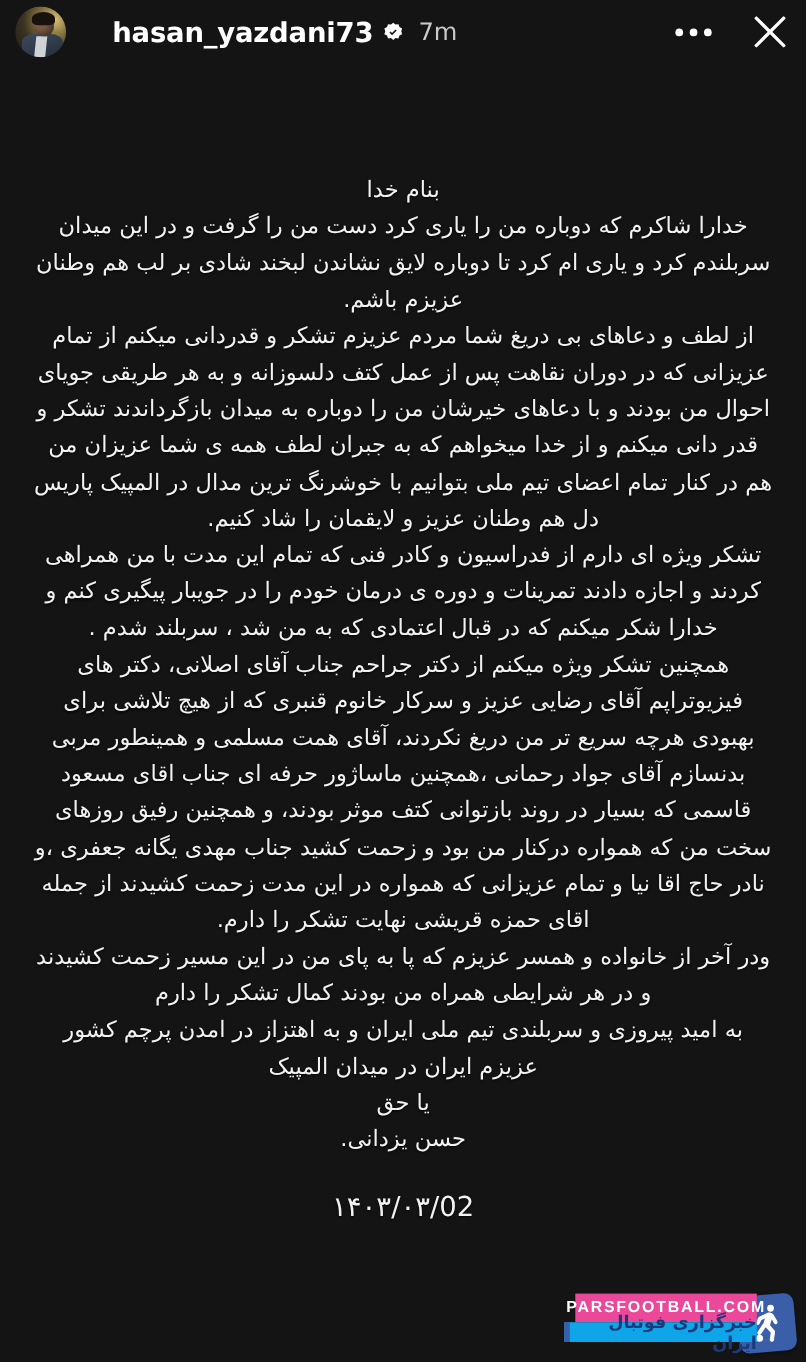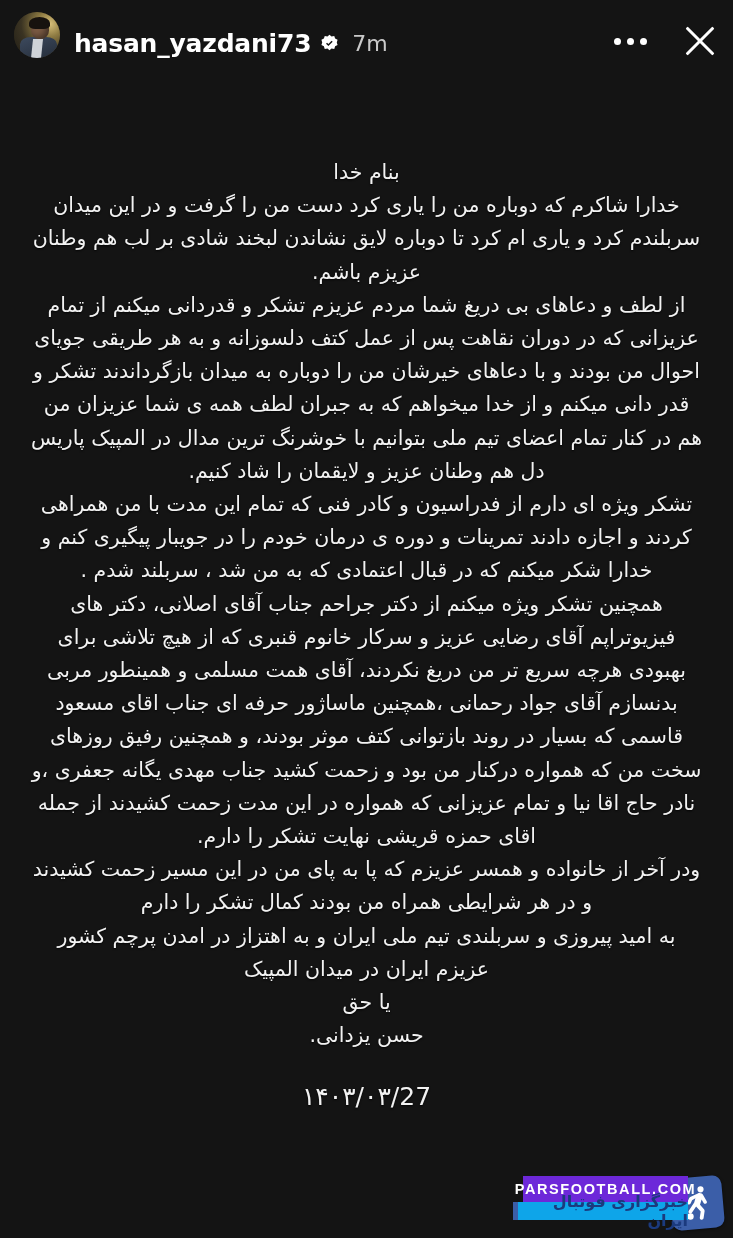--- a/index.html
+++ b/index.html
@@ -25,24 +25,25 @@
   }
 
   
   .story-header {
     position: absolute;
     top: 0;
     left: 0;
     right: 0;
     height: 58px;
     display: flex;
-    align-items: flex-end;
+    align-items: center;
     padding: 0 16px 0 14px;
     box-sizing: border-box;
     z-index: 20;
+    gap: 28px;
   }
 
   .avatar {
     width: 46px;
     height: 46px;
     border-radius: 50%;
     flex: 0 0 auto;
     overflow: hidden;
     position: relative;
     background: #2a2418;
@@ -217,21 +218,21 @@
     width: 34px;
     height: 38px;
     display: block;
   }
   .wm-top {
     position: absolute;
     left: 20px;
     top: 2px;
     width: 165px;
     height: 26px;
-    background: #6d28d9;
+    background: #ec4899;
     display: flex;
     align-items: center;
     justify-content: center;
   }
   .wm-top span {
     color: #ffffff;
     font-size: 14.5px;
     font-weight: 700;
     letter-spacing: 1.6px;
     font-family: "Liberation Sans", sans-serif;
@@ -295,21 +296,21 @@
   <div class="story-body">
     <div class="message">بنام خدا
 خدارا شاکرم که دوباره من را یاری کرد دست من را گرفت و در این میدان سربلندم کرد و یاری ام کرد تا دوباره لایق نشاندن لبخند شادی بر لب هم وطنان عزیزم باشم.
 از لطف و دعاهای بی دریغ شما مردم عزیزم تشکر و قدردانی میکنم از تمام عزیزانی که در دوران نقاهت پس از عمل کتف دلسوزانه و به هر طریقی جویای احوال من بودند و با دعاهای خیرشان من را دوباره به میدان بازگرداندند تشکر و قدر دانی میکنم و از خدا میخواهم که به جبران لطف همه ی شما عزیزان من هم در کنار تمام اعضای تیم ملی بتوانیم با خوشرنگ ترین مدال در المپیک پاریس دل هم وطنان عزیز و لایقمان را شاد کنیم.
 تشکر ویژه ای دارم از فدراسیون و کادر فنی که تمام این مدت با من همراهی کردند و اجازه دادند تمرینات و دوره ی درمان خودم را در جویبار پیگیری کنم و خدارا شکر میکنم که در قبال اعتمادی که به من شد ، سربلند شدم .
 همچنین تشکر ویژه میکنم از دکتر جراحم جناب آقای اصلانی، دکتر های فیزیوتراپم آقای رضایی عزیز و سرکار خانوم قنبری که از هیچ تلاشی برای بهبودی هرچه سریع تر من دریغ نکردند، آقای همت مسلمی و همینطور مربی بدنسازم آقای جواد رحمانی ،همچنین ماساژور حرفه ای جناب اقای مسعود قاسمی که بسیار در روند بازتوانی کتف موثر بودند، و همچنین رفیق روزهای سخت من که همواره درکنار من بود و زحمت کشید جناب مهدی یگانه جعفری ،و نادر حاج اقا نیا و تمام عزیزانی که همواره در این مدت زحمت کشیدند از جمله اقای حمزه قریشی نهایت تشکر را دارم.
 ودر آخر از خانواده و همسر عزیزم که پا به پای من در این مسیر زحمت کشیدند و در هر شرایطی همراه من بودند کمال تشکر را دارم
 به امید پیروزی و سربلندی تیم ملی ایران و به اهتزاز در امدن پرچم کشور عزیزم ایران در میدان المپیک
 یا حق
 حسن یزدانی.</div>
-    <div class="message-date">۱۴۰۳/۰۳/27</div>
+    <div class="message-date">۱۴۰۳/۰۳/02</div>
   </div>
 
   <div class="watermark">
     <div class="wm-badge">
       <svg viewBox="0 0 34 38">
         <path fill="#ffffff" d="M20.5 2.2a3.1 3.1 0 1 1 0 6.2 3.1 3.1 0 0 1 0-6.2z"></path>
         <path fill="#ffffff" d="M17.8 9.4c2.4-.8 4.6.2 5.6 2l3.3 5.8c.5.9.2 1.9-.7 2.4-.9.5-1.9.2-2.4-.7l-2-3.5-1.6 5.3 4 4.6c.5.6.7 1.1.6 1.9l-1 6.9c-.2 1.1-1.1 1.8-2.2 1.6-1.1-.2-1.8-1.1-1.6-2.2l.9-6-4.6-5 -4.2 6.3c-.6.9-1.7 1.1-2.6.5-.9-.6-1.1-1.7-.5-2.6l5.4-8.1 1.2-4.3-3.3 1.9-1.5 3.3c-.4.9-1.4 1.3-2.3.9-.9-.4-1.3-1.4-.9-2.3l1.8-4c.2-.5.5-.8 1-1.1z"></path>
         <circle fill="#ffffff" cx="10.5" cy="32.5" r="3.2"></circle>
       </svg>
     </div>

